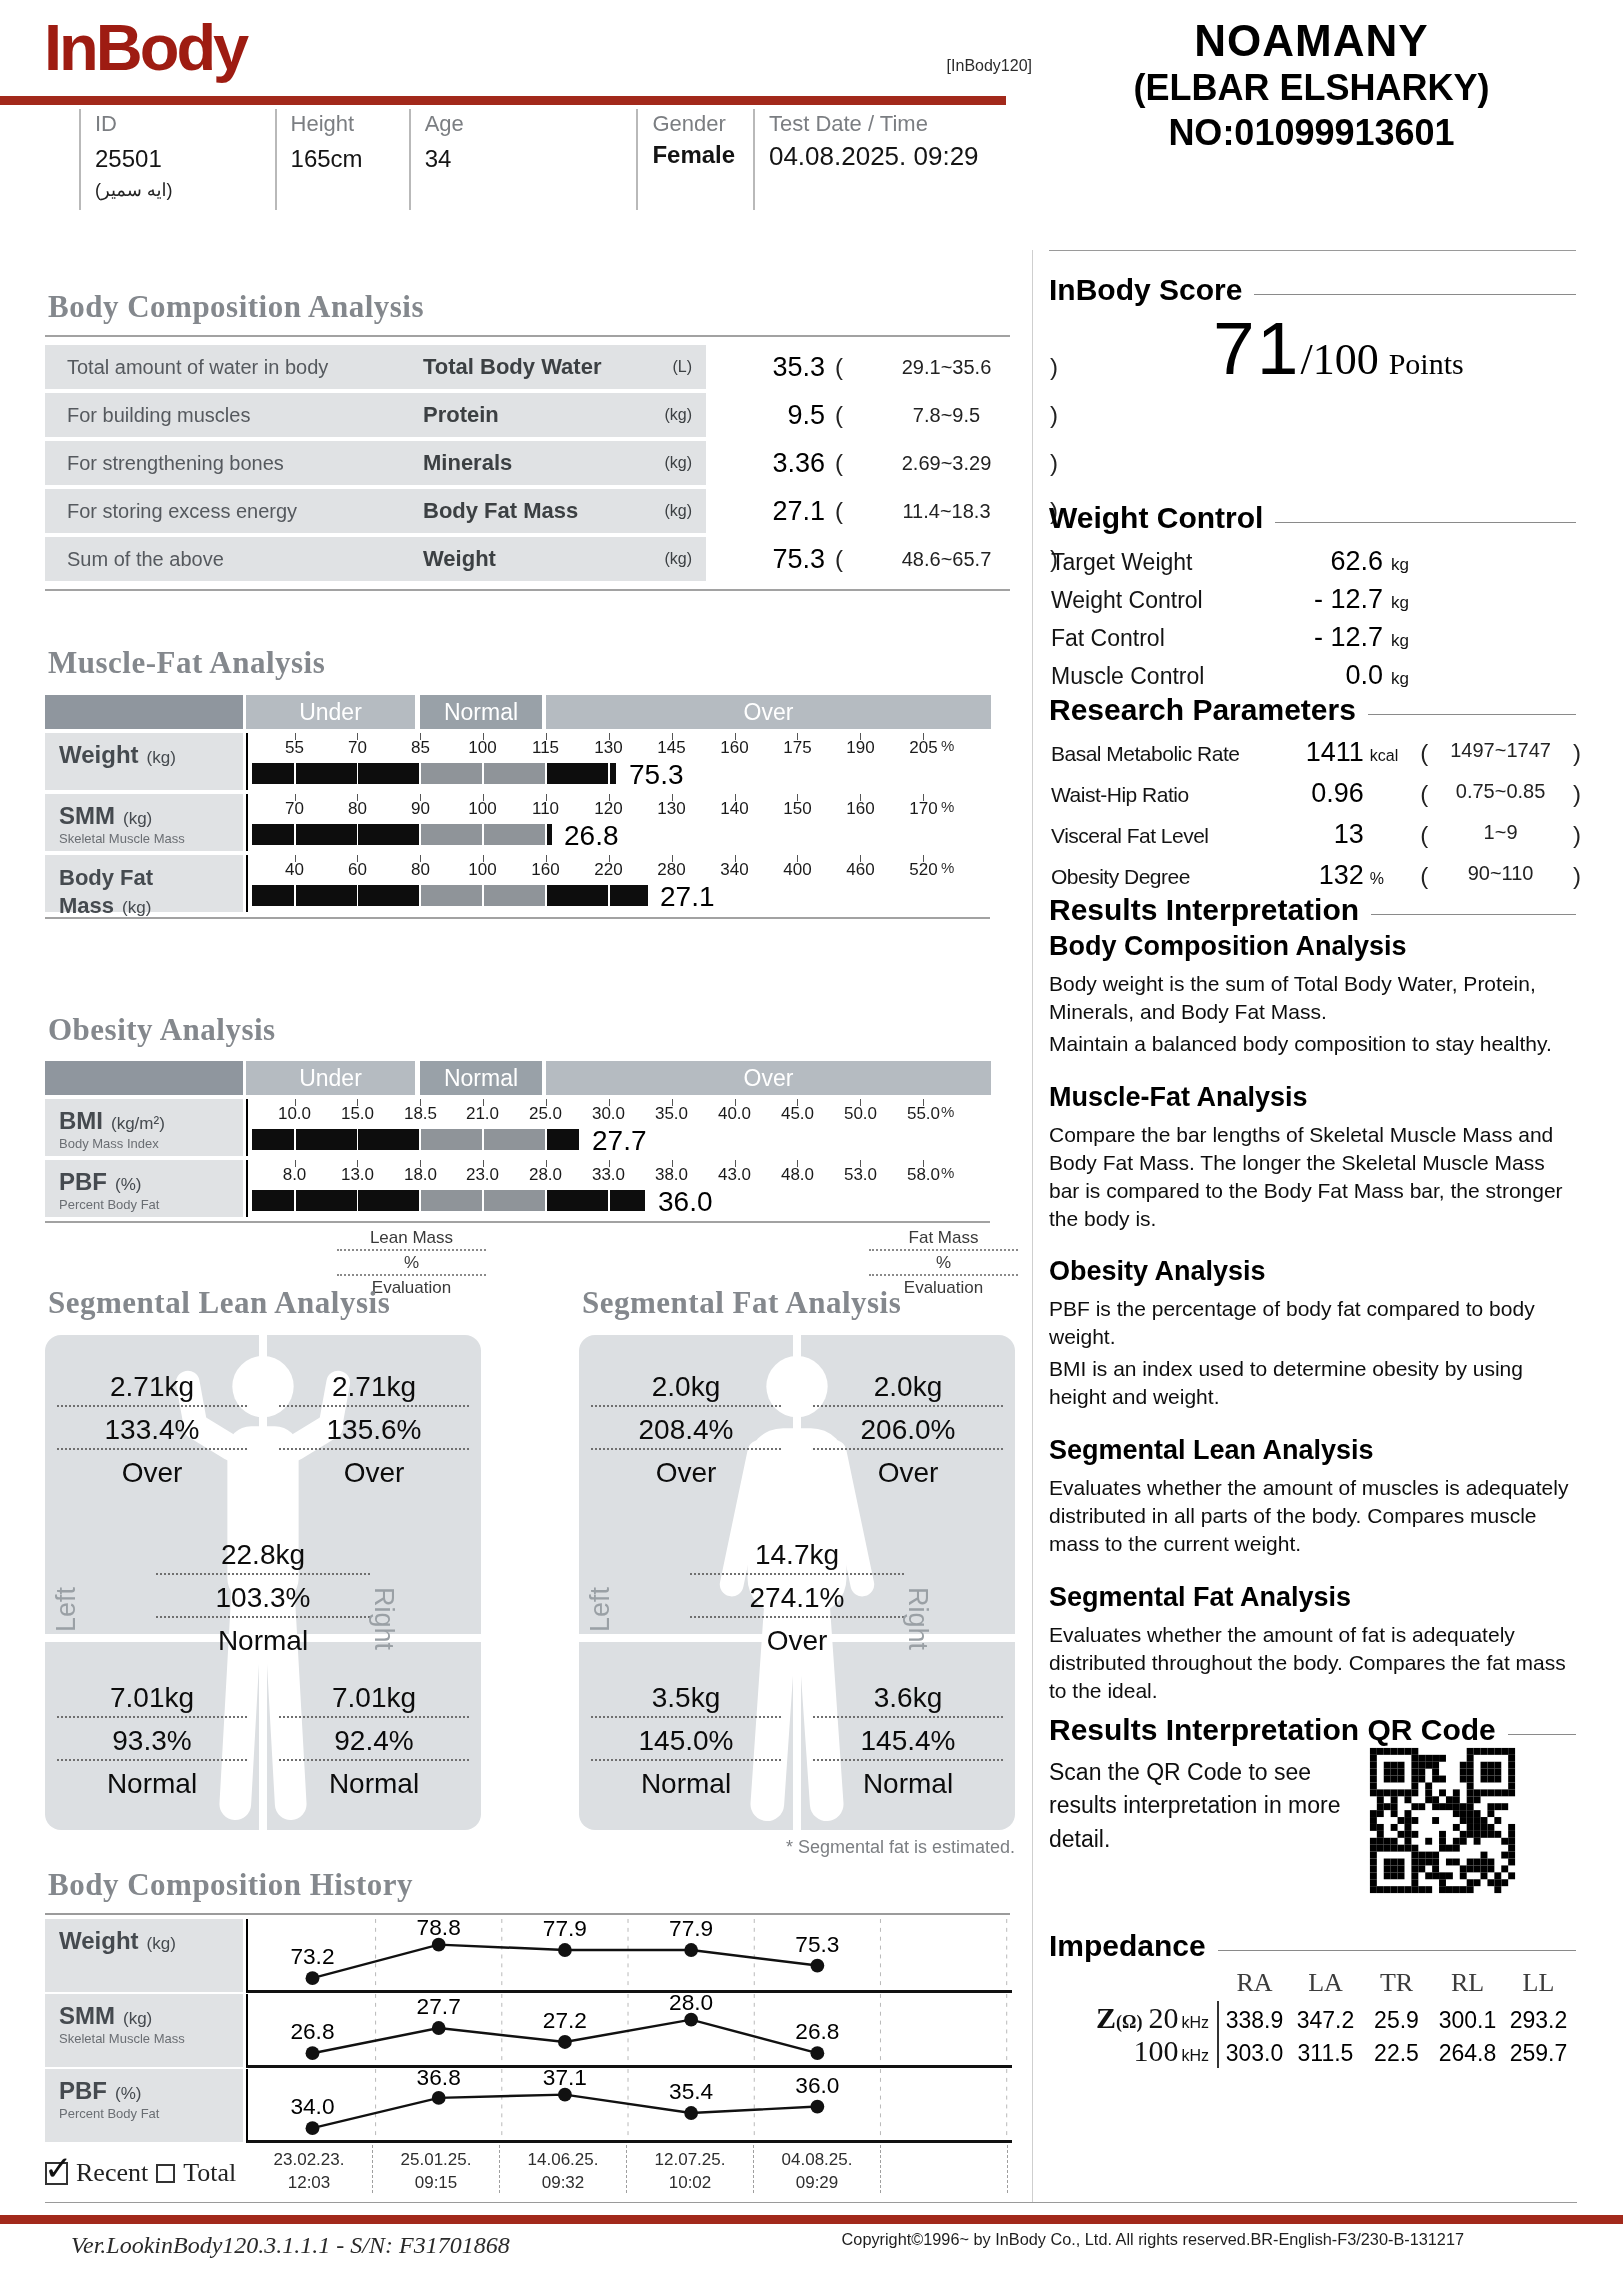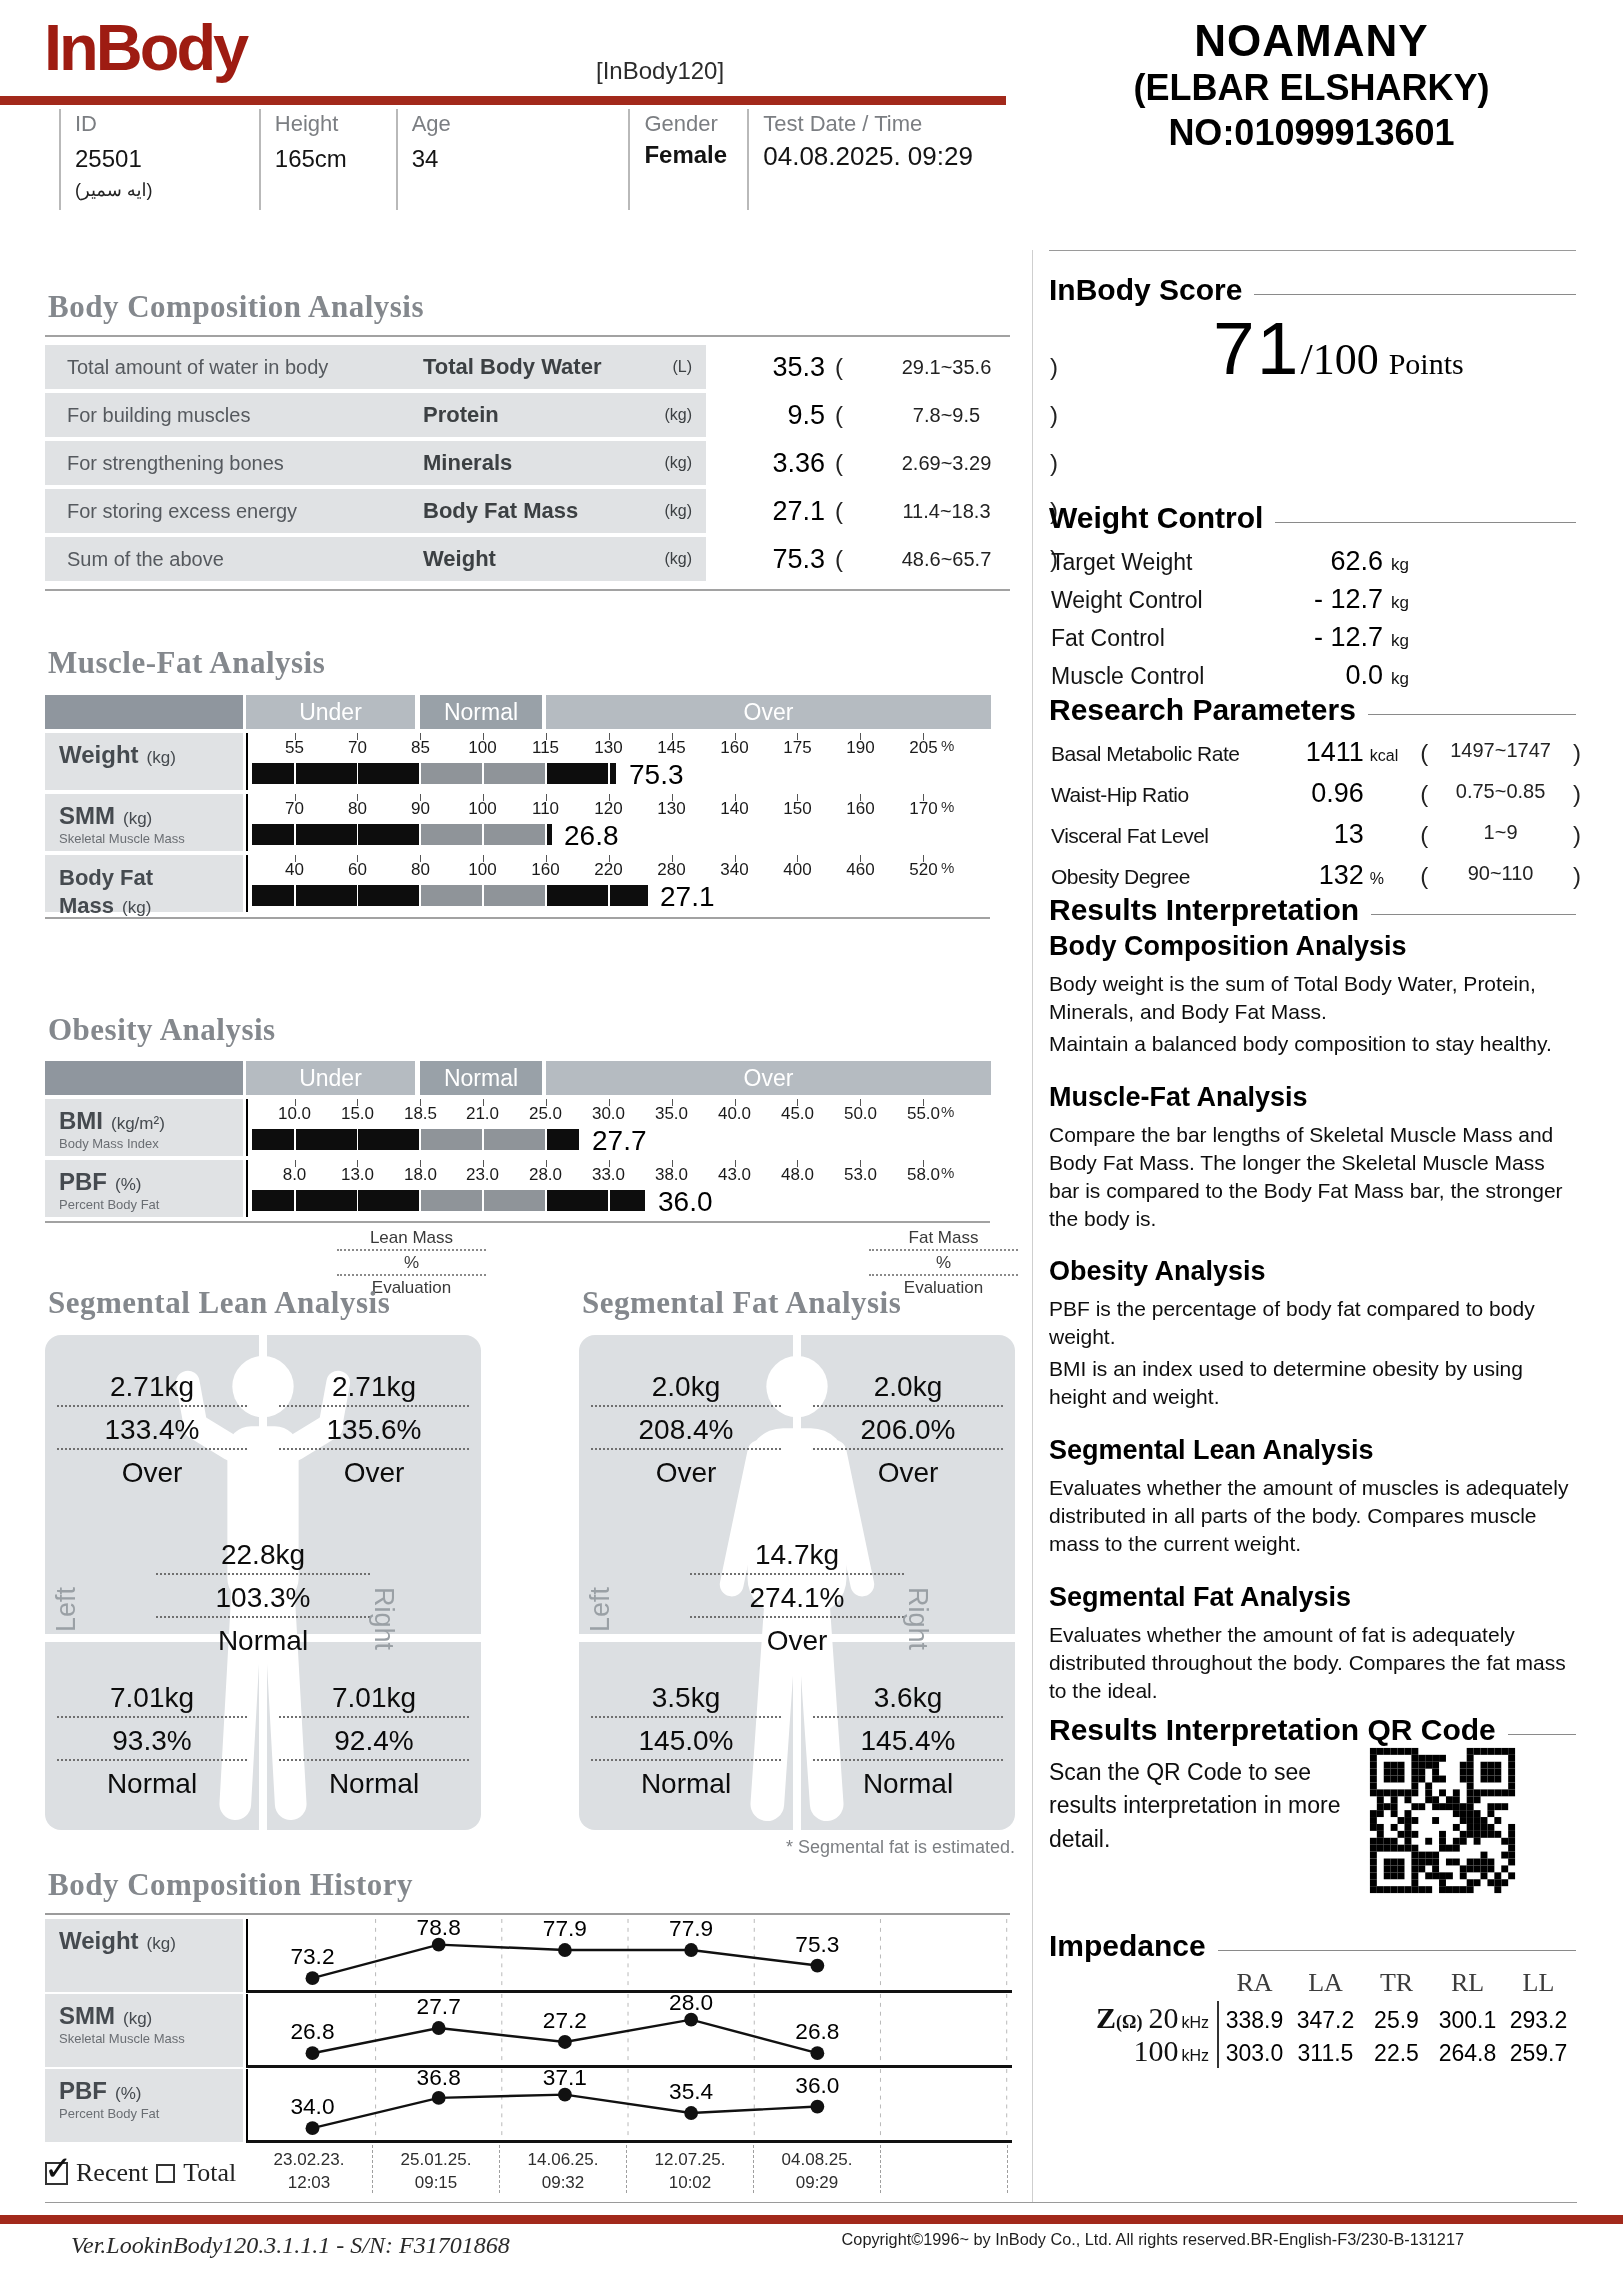--- a/index.html
+++ b/index.html
@@ -3,21 +3,21 @@
 <meta charset="utf-8">
 <style>
   html,body{margin:0;padding:0;background:#fff;}
   .page{position:relative;width:1624px;height:2287px;background:#fff;overflow:hidden;
         font-family:"Liberation Sans",sans-serif;color:#111;}
   .abs{position:absolute;}
 
   
   .logo{left:44px;top:10px;font-weight:800;font-size:65px;letter-spacing:-3px;color:#9e1c12;
         font-family:"Liberation Sans",sans-serif;}
-  .model-tag{left:596px;top:57px;width:372px;font-size:24px;color:#2b2b2b;}
+  .model-tag{left:660px;top:57px;width:372px;text-align:right;font-size:16px;color:#2b2b2b;}
   .redline-top{left:0;top:96px;width:1006px;height:9px;background:#a2291b;}
   .client-block{left:1044px;top:16px;width:535px;text-align:center;line-height:1.15;font-weight:bold;color:#000;}
   .client-name{font-size:44px;letter-spacing:1px;}
   .client-sub{font-size:36px;}
   .client-no{font-size:36px;margin-top:4px;}
 
   
   .patient-info{left:59px;top:109px;width:950px;height:101px;display:flex;}
   .p-col{border-left:2px solid #b9b9b9;padding:2px 0 0 14px;box-sizing:border-box;}
   .p-label{font-size:22px;color:#7b7e82;}
@@ -129,21 +129,21 @@
   <div class="abs model-tag">[InBody120]</div>
   <div class="abs redline-top"></div>
 
   <div class="abs client-block">
     <div class="client-name">NOAMANY</div>
     <div class="client-sub">(ELBAR ELSHARKY)</div>
     <div class="client-no">NO:01099913601</div>
   </div>
 
   <div class="abs patient-info" id="patient-info">
-      <div class="p-col" style="width: 200px;">
+      <div class="p-col" style="width: 200px; margin-left: 20px;">
         <div class="p-label">ID</div>
         <div class="p-value">25501</div>
         <div class="p-sub" dir="rtl" style="text-align: left;">(ايه سمير)</div>
       </div>
       <div class="p-col" style="width: 137px;">
         <div class="p-label">Height</div>
         <div class="p-value">165cm</div>
       </div>
       <div class="p-col" style="width: 233px;">
         <div class="p-label">Age</div>

